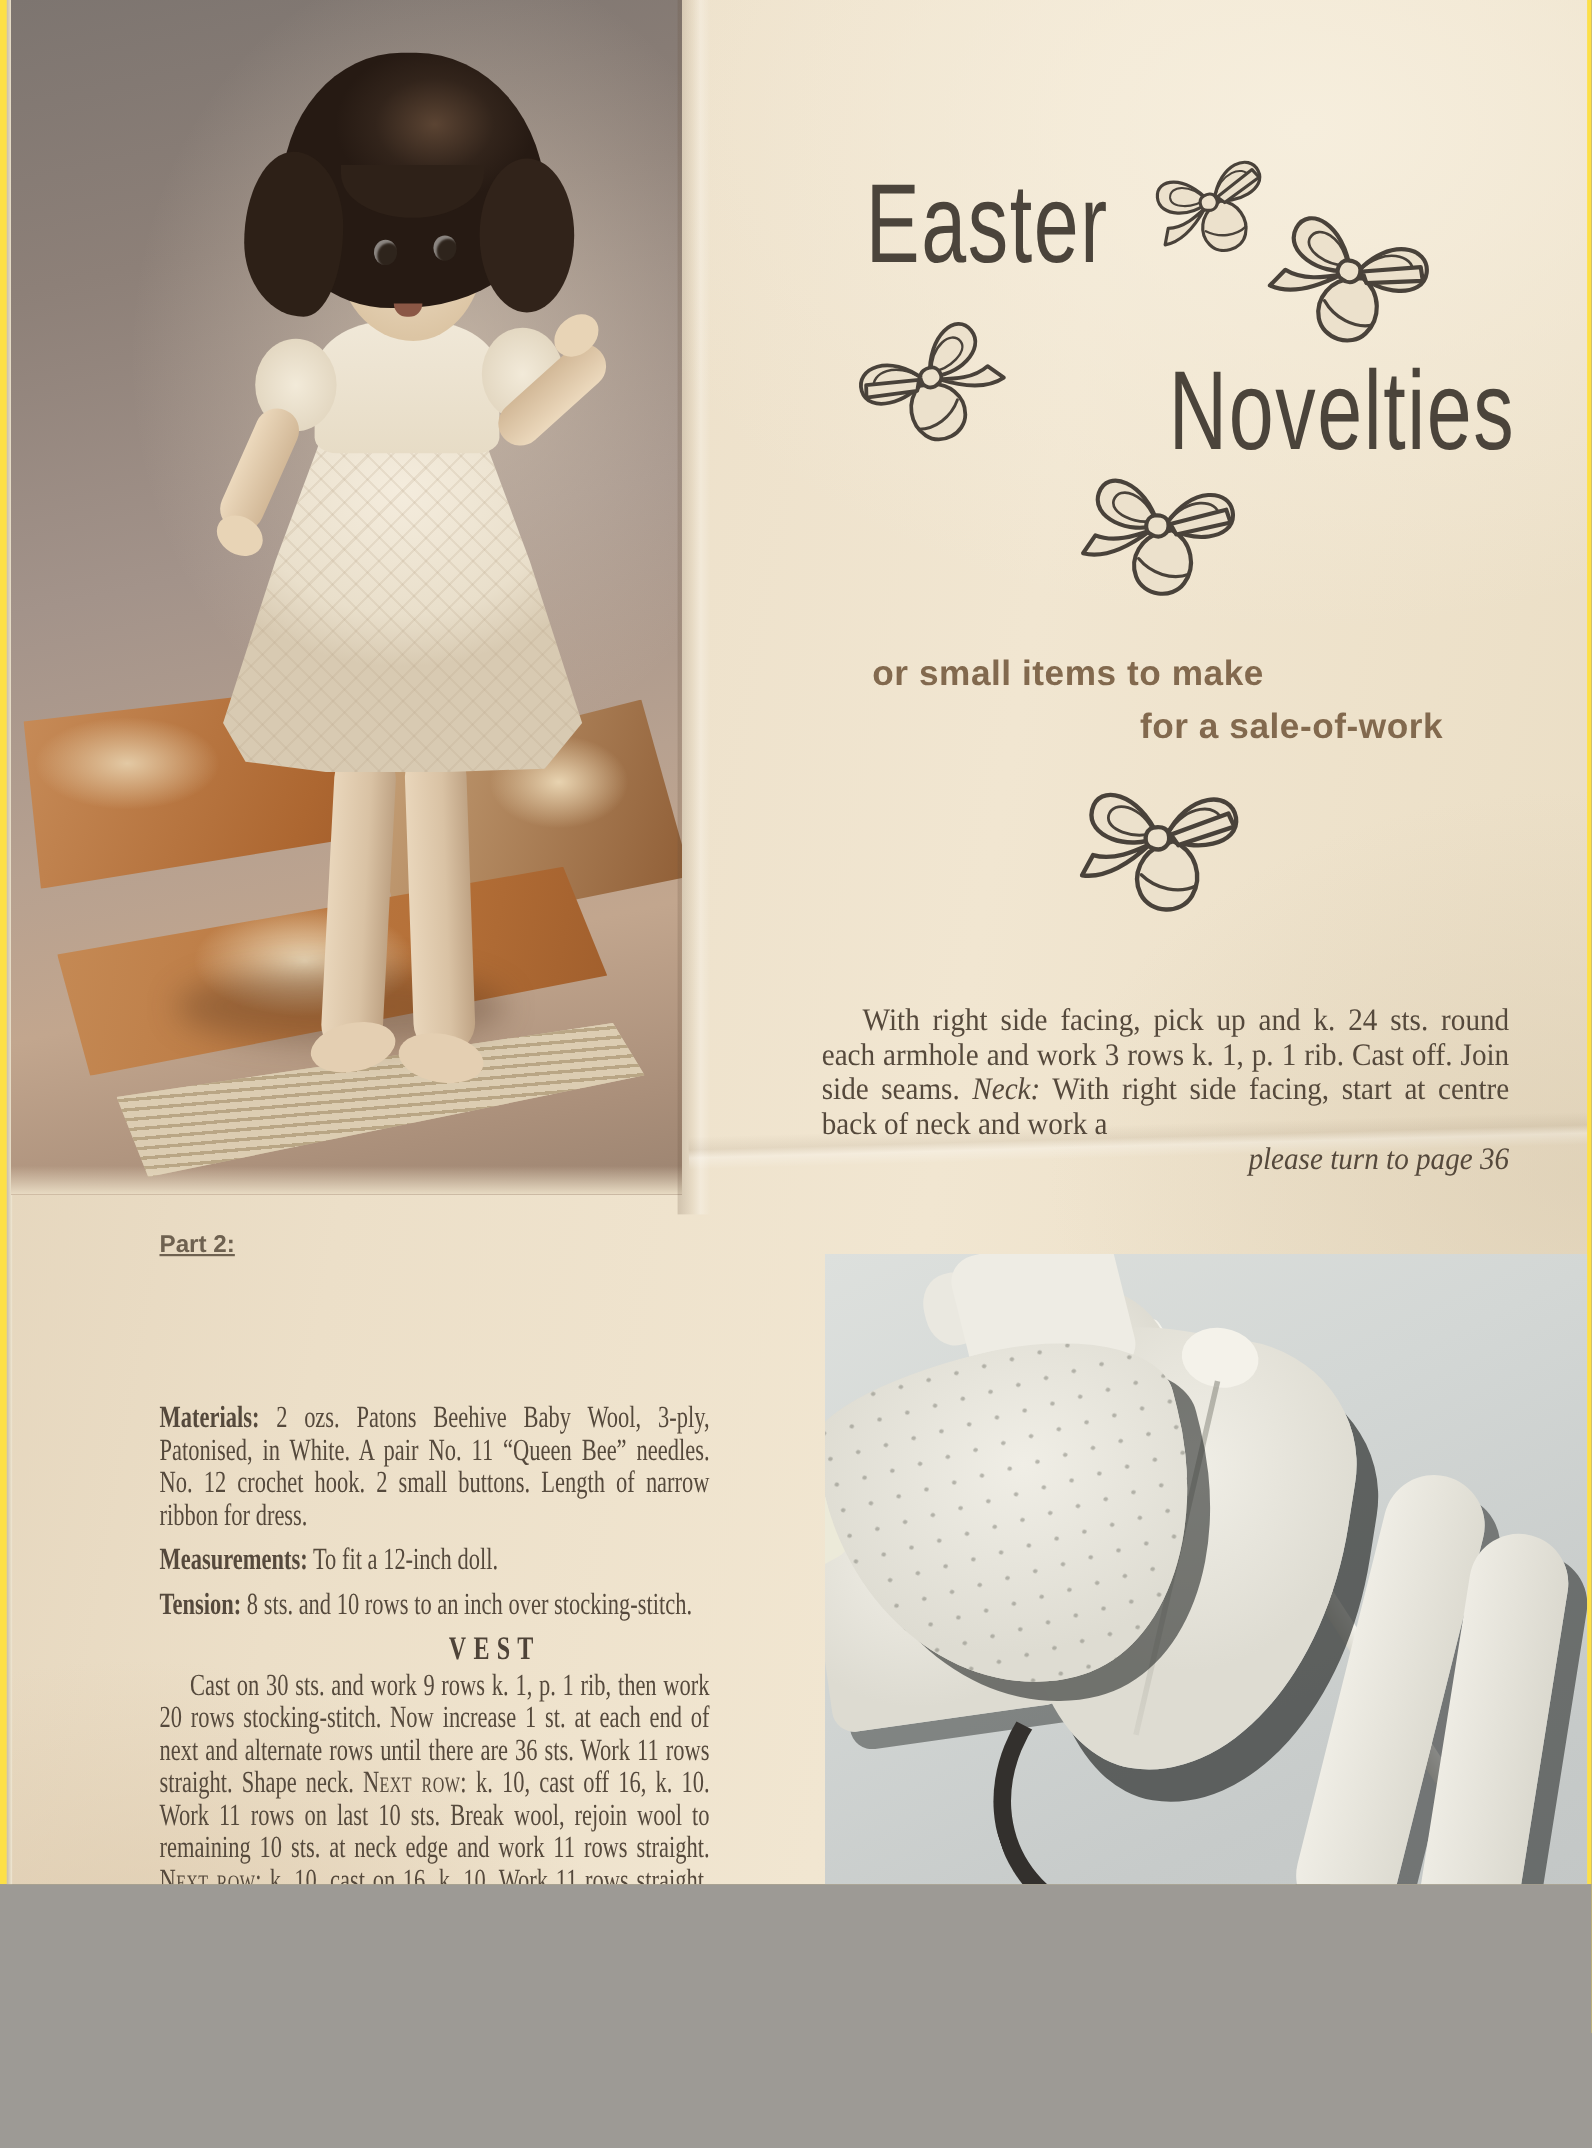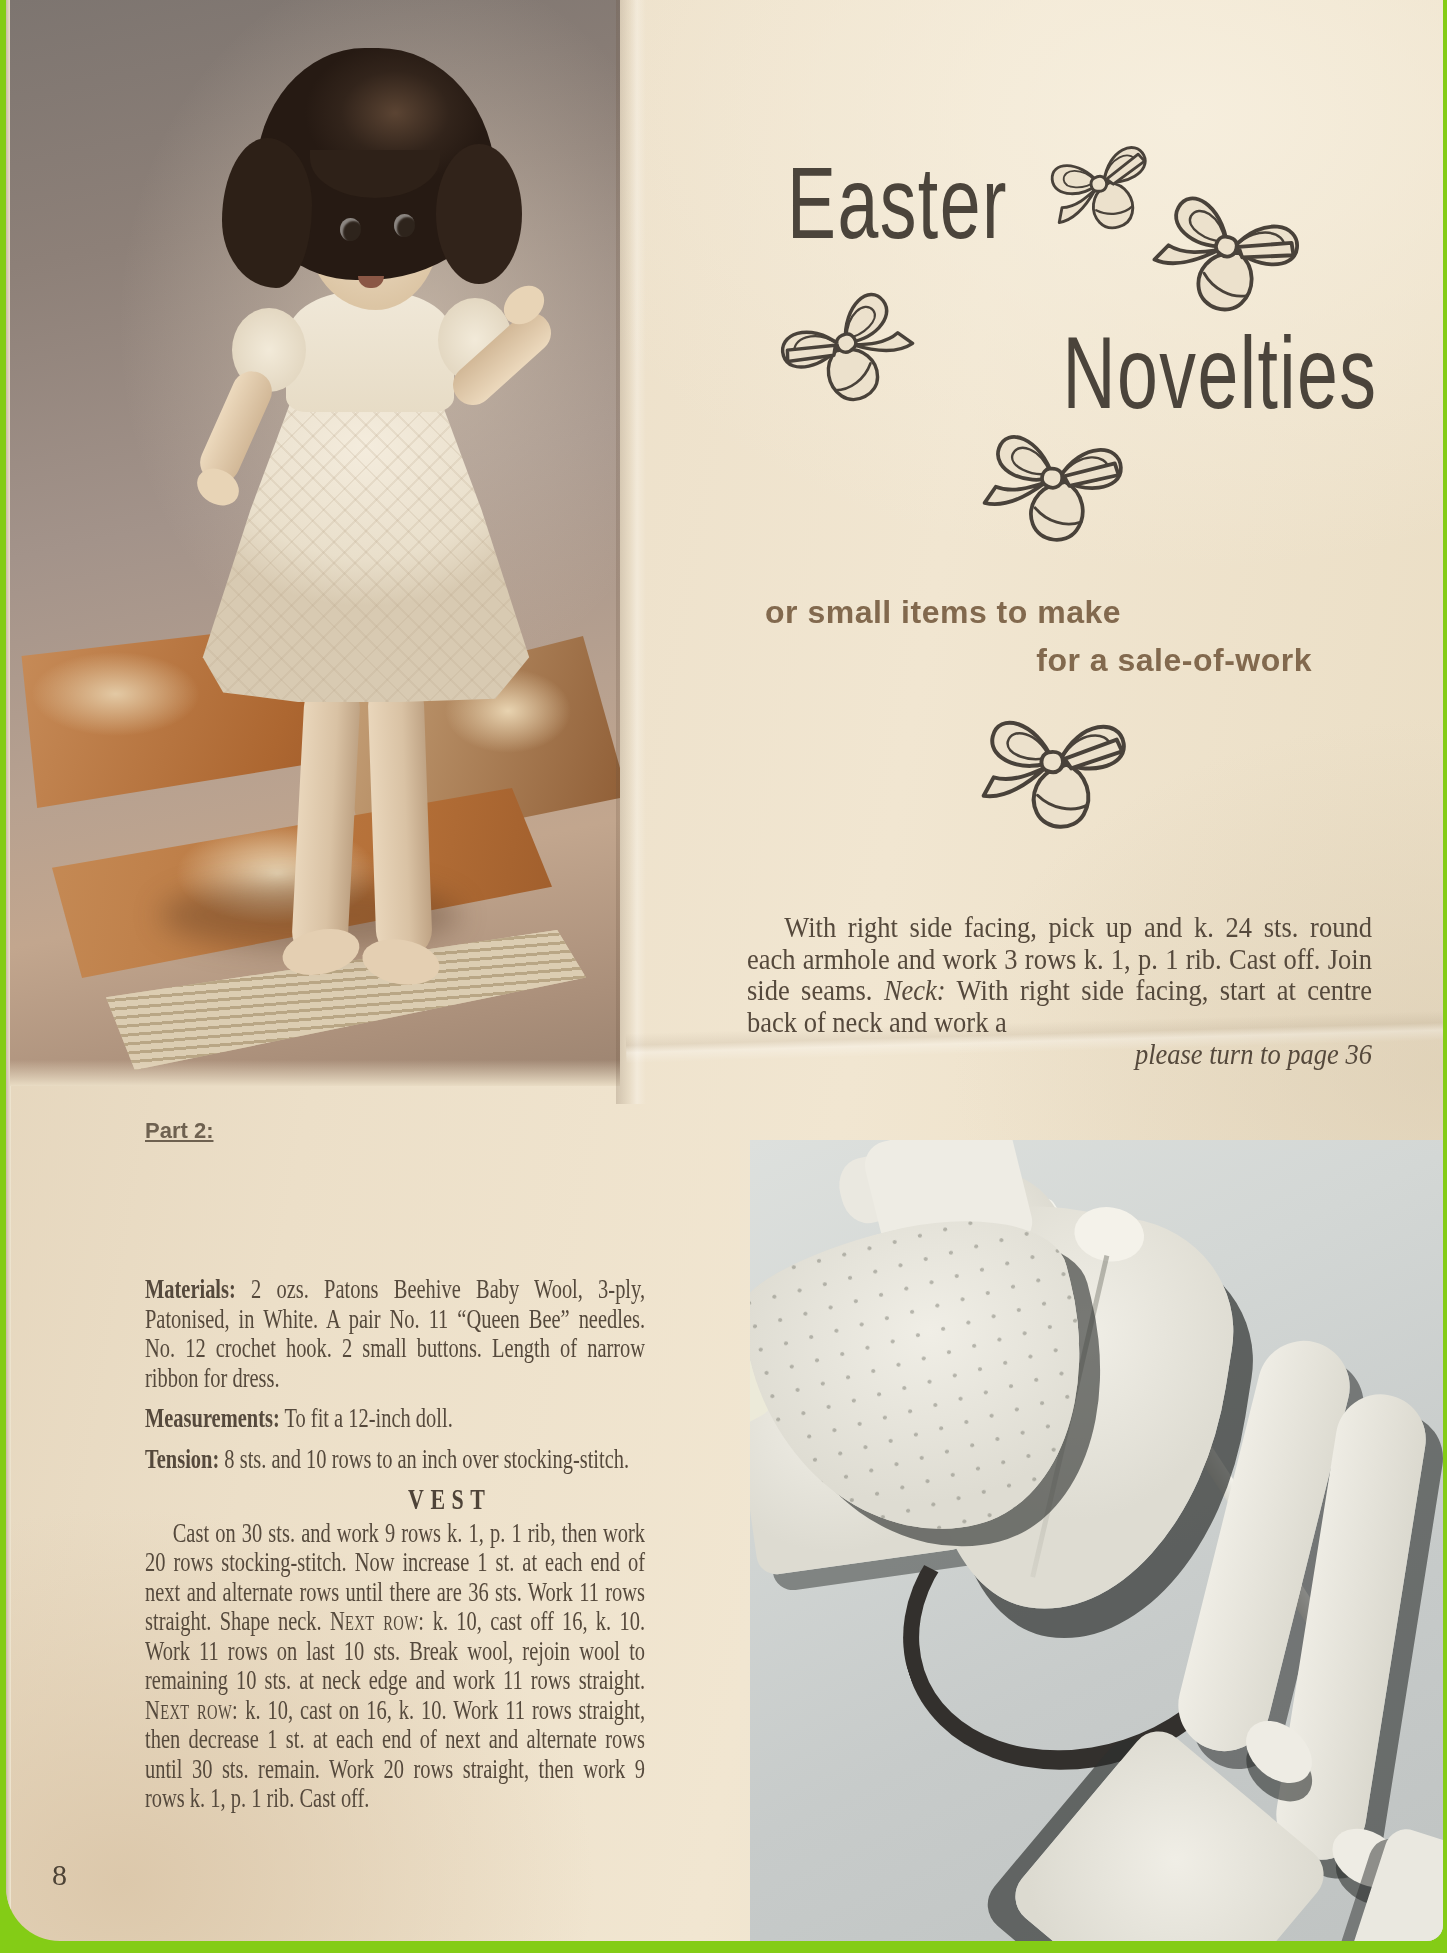--- a/index.html
+++ b/index.html
@@ -1,17 +1,17 @@
 <!DOCTYPE html>
 <html><head>
 <meta charset="utf-8">
 <style>
   html,body{margin:0;padding:0;background:#9d9a95;}
-  .stage{position:relative;width:1447px;height:1953px;overflow:hidden;
-         font-family:"Liberation Serif", serif;background:#84cc16;}
+  .stage{position:relative;width:1447px;height:1713px;overflow:hidden;
+         font-family:"Liberation Serif", serif;background:#fde047;}
   .page{position:absolute;left:6px;top:0;width:1437px;height:1941px;
         border-radius:0 0 16px 54px;overflow:hidden;
         background:
           radial-gradient(1100px 760px at 82% 6%, #f6eedd 0%, rgba(246,238,221,0) 60%),
           radial-gradient(860px 680px at 8% 97%, #dcc8ab 0%, rgba(220,200,171,0) 55%),
           radial-gradient(700px 500px at 100% 55%, rgba(214,199,173,.5), rgba(214,199,173,0) 70%),
           linear-gradient(100deg,#e2d2b8 0%,#ecdfc8 28%,#f1e6d1 58%,#e9dcc2 100%);}
   .edge-line{position:absolute;left:0;top:0;width:5px;height:100%;
         background:linear-gradient(90deg,#c9bda6,#f0e7d2);}
 
@@ -93,21 +93,21 @@
        background:linear-gradient(rgba(0,0,0,0),rgba(120,98,74,.10) 40%,rgba(255,255,255,.28) 65%,rgba(0,0,0,0));}
 
   
   .display{position:absolute;font-family:"Liberation Sans",sans-serif;font-weight:400;
        color:#4b443b;font-size:102px;line-height:1;letter-spacing:2px;}
   .t-easter{left:781px;top:152px;transform:scaleX(.72);transform-origin:left top;}
   .t-novelties{right:65px;top:322px;transform:scaleX(.72);transform-origin:right top;text-align:right;}
   .tagline{position:absolute;font-family:"Liberation Sans",sans-serif;font-weight:bold;
        font-size:32px;color:#82694e;letter-spacing:.5px;}
   .tg1{right:133px;top:542px;}
-  .tg2{left:759px;top:594px;}
+  .tg2{left:787px;top:594px;}
   .tg3{right:131px;top:642px;}
 
   
   .bow{position:absolute;}
 
   
   .contpara{position:absolute;left:741px;top:912px;width:672px;
        transform:scaleX(.93);transform-origin:left top;
        font-size:28.5px;line-height:31.5px;color:#55493c;text-align:justify;}
   .contpara .lead-indent{display:inline-block;width:40px;}

